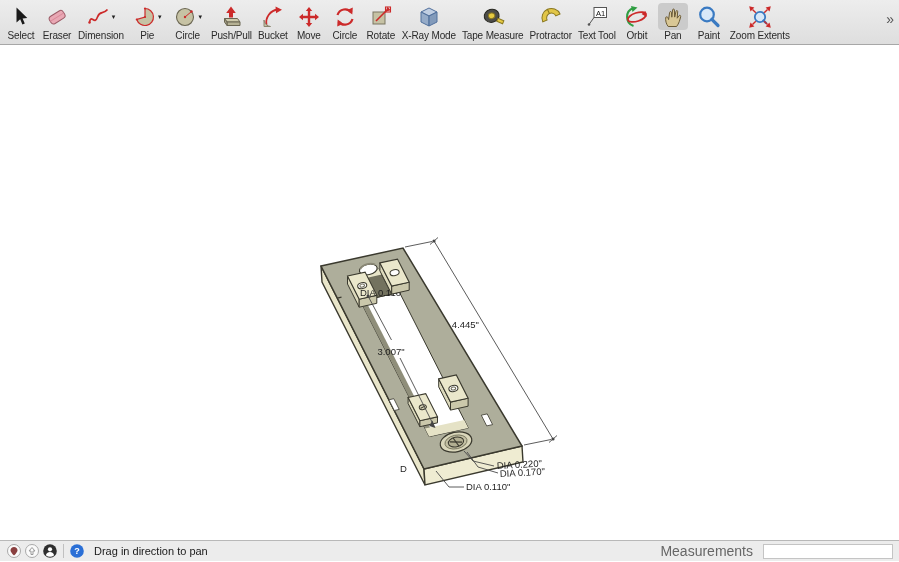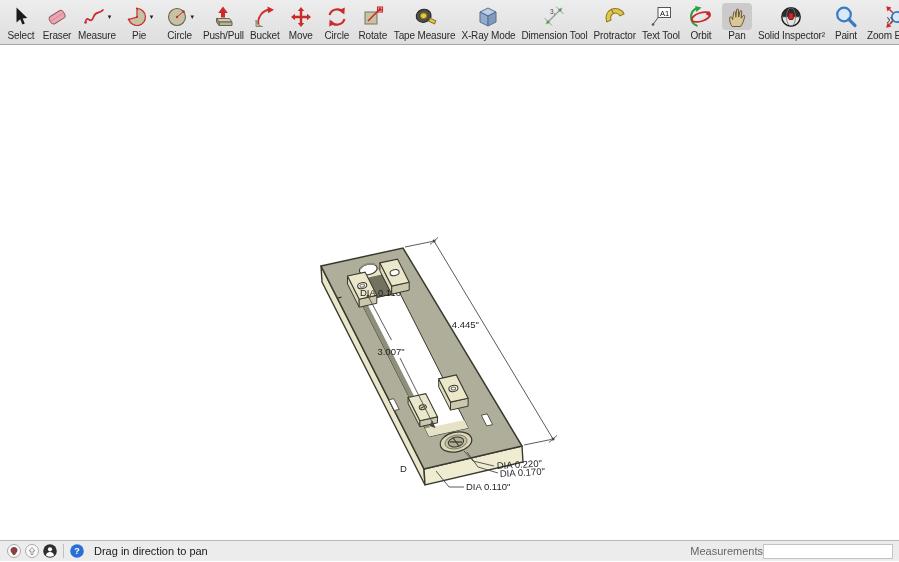--- a/index.html
+++ b/index.html
@@ -27,21 +27,21 @@
   .dimtext { font-family:"Liberation Sans",sans-serif; font-size:9.5px; fill:#1f1f1f; }
   .dimline { stroke:#4a4a4a; stroke-width:0.9; fill:none; }
 
   
   .statusbar { height:21px; background:#ececec; border-top:1px solid #b8b8b8;
     display:flex; align-items:center; padding:0 6px; }
   .sb-icon { width:16px; height:16px; margin-right:2px; flex:0 0 auto; }
   .sb-divider { width:1px; height:14px; background:#c0c0c0; margin:0 5px 0 3px; }
   .sb-hint { font-size:11px; color:#1a1a1a; margin-left:7px; }
   .sb-right { margin-left:auto; display:flex; align-items:center; }
-  .sb-meas-label { font-size:11px; color:#666; margin-right:0;text-align:center; }
+  .sb-meas-label { font-size:14px; color:#666; margin-right:10px;text-align:center; }
   .meas-input { width:130px; height:15px; border:1px solid #c4c4c4; background:#fff;
     font-size:11px; font-family:"Liberation Sans",sans-serif; padding:0 3px; outline:none; }
 </style>
 </head>
 <body>
 
 <div class="toolbar">
 
   <div class="tool">
     <div class="tool-iconwrap">
@@ -65,21 +65,21 @@
   </div>
 
   <div class="tool">
     <div class="tool-iconwrap">
         <svg width="24" height="24" viewBox="0 0 24 24">
           <path d="M2.5 17.5 C4 8 7.5 21 10.5 12 C13 5 16 10 20.5 4.5" stroke="#cc2a2a" stroke-width="1.7" fill="none"></path>
           <circle cx="2.5" cy="17.5" r="1.2" fill="#cc2a2a"></circle>
         </svg>
         <span class="dd">▾</span>
       </div>
-    <div class="tool-label">Measure</div>
+    <div class="tool-label">Dimension</div>
   </div>
 
   <div class="tool">
     <div class="tool-iconwrap">
         <svg width="24" height="24" viewBox="0 0 24 24">
           <path d="M12 12 L12 3.5 A 8.5 8.5 0 1 1 3.8 14.5 Z" fill="#c6c2a4" stroke="#cc2a2a" stroke-width="1.2"></path>
           <circle cx="12" cy="12" r="1.1" fill="#cc2a2a"></circle>
           <circle cx="12" cy="3.5" r="1.1" fill="#cc2a2a"></circle>
           <circle cx="3.8" cy="14.5" r="1.1" fill="#cc2a2a"></circle>
         </svg>
@@ -153,56 +153,43 @@
           <path d="M18.5 1.8 L21.8 5.2 L16.2 6.8 Z" fill="#cc2a2a"></path>
           <rect x="16.5" y="2" width="5" height="5" fill="none" stroke="#cc2a2a" stroke-width="1.1"></rect>
         </svg>
       </div>
     <div class="tool-label">Rotate</div>
   </div>
 
   <div class="tool">
     <div class="tool-iconwrap">
         <svg width="24" height="24" viewBox="0 0 24 24">
+          <g fill-opacity="0.88">
+            <path d="M12 3 L20 7 L12 11 L4 7 Z" fill="#b9c9e0" stroke="#51709c"></path>
+            <path d="M4 7 L12 11 L12 21 L4 17 Z" fill="#8aa3c4" stroke="#51709c"></path>
+            <path d="M12 11 L20 7 L20 17 L12 21 Z" fill="#7490b4" stroke="#51709c"></path>
+          </g>
+        </svg>
+      </div>
+    <div class="tool-label">X-Ray Mode</div>
+  </div>
+
+  <div class="tool">
+    <div class="tool-iconwrap">
+        <svg width="24" height="24" viewBox="0 0 24 24">
           <g transform="rotate(-15 12 12)">
             <ellipse cx="11" cy="10.5" rx="7.5" ry="6.5" fill="#4c4c48" stroke="#26261f"></ellipse>
             <ellipse cx="11" cy="10.5" rx="3.2" ry="2.8" fill="#e6ca42" stroke="#8a7820"></ellipse>
             <path d="M16.5 14.5 L21.5 18.5 L19.5 21 L14.5 17 Z" fill="#e6ca42" stroke="#8a7820"></path>
           </g>
         </svg>
       </div>
     <div class="tool-label">Tape Measure</div>
   </div>
 
-  <div class="tool">
-    <div class="tool-iconwrap">
-        <svg width="24" height="24" viewBox="0 0 24 24">
-          <g fill-opacity="0.88">
-            <path d="M12 3 L20 7 L12 11 L4 7 Z" fill="#b9c9e0" stroke="#51709c"></path>
-            <path d="M4 7 L12 11 L12 21 L4 17 Z" fill="#8aa3c4" stroke="#51709c"></path>
-            <path d="M12 11 L20 7 L20 17 L12 21 Z" fill="#7490b4" stroke="#51709c"></path>
-          </g>
-        </svg>
-      </div>
-    <div class="tool-label">X-Ray Mode</div>
-  </div>
-
-  <div class="tool">
-    <div class="tool-iconwrap">
-        <svg width="24" height="24" viewBox="0 0 24 24">
-          <line x1="3" y1="19" x2="19" y2="3" stroke="#9a9a9a" stroke-width="1.2"></line>
-          <line x1="1.5" y1="13" x2="9" y2="20.5" stroke="#9a9a9a"></line>
-          <line x1="13" y1="1.5" x2="20.5" y2="9" stroke="#9a9a9a"></line>
-          <circle cx="5" cy="17" r="1.5" fill="#3aaa3a"></circle>
-          <circle cx="17" cy="5" r="1.5" fill="#3aaa3a"></circle>
-          <text x="7" y="9" font-size="6.5" fill="#444">3,</text>
-        </svg>
-      </div>
-    <div class="tool-label">Dimension Tool</div>
-  </div>
 
   <div class="tool">
     <div class="tool-iconwrap">
         <svg width="24" height="24" viewBox="0 0 24 24">
           <g transform="rotate(-25 12 12)">
             <path d="M2.5 13 A 9.5 9.5 0 0 1 21.5 13 L16.8 13 A 4.8 4.8 0 0 0 7.2 13 Z" fill="#e2c648" stroke="#8a7820"></path>
             <line x1="12" y1="3.5" x2="12" y2="8.2" stroke="#8a7820"></line>
           </g>
         </svg>
       </div>
@@ -236,32 +223,20 @@
 
   <div class="tool active">
     <div class="tool-iconwrap">
         <svg width="24" height="24" viewBox="0 0 24 24">
           <path d="M7.2 21.5 C5.2 19 4.2 15.5 4.8 12.2 C5.6 11.6 6.6 11.8 7 12.8 L7.6 14.6 L8.6 7.4 C8.8 6.2 10.4 6.3 10.5 7.5 L10.8 12.2 L11.6 4.9 C11.7 3.7 13.3 3.7 13.4 4.9 L13.7 12.1 L15 6.3 C15.3 5.1 16.8 5.4 16.7 6.6 L16.2 13.2 L18 10.7 C18.7 9.8 20 10.5 19.7 11.6 C18.9 14.9 18 18.4 15.6 21.5 Z" fill="#d9c795" stroke="#6a5a36" stroke-linejoin="round"></path>
         </svg>
       </div>
     <div class="tool-label">Pan</div>
   </div>
 
-  <div class="tool">
-    <div class="tool-iconwrap">
-        <svg width="24" height="24" viewBox="0 0 24 24">
-          <circle cx="12" cy="12" r="9.2" fill="#e4e4e4" stroke="#1a1a1a" stroke-width="1.4"></circle>
-          <path d="M2.8 12 a 9.2 9.2 0 0 1 18.4 0 Z" fill="#2c2c2c"></path>
-          <ellipse cx="12" cy="12" rx="4.5" ry="9.2" fill="none" stroke="#777" stroke-width="0.8"></ellipse>
-          <line x1="2.8" y1="12" x2="21.2" y2="12" stroke="#777" stroke-width="0.8"></line>
-          <rect x="9.7" y="8" width="4.6" height="6.5" rx="1" fill="#cc2a2a" stroke="#7a1616"></rect>
-        </svg>
-      </div>
-    <div class="tool-label">Solid Inspector²</div>
-  </div>
 
   <div class="tool">
     <div class="tool-iconwrap">
         <svg width="24" height="24" viewBox="0 0 24 24">
           <circle cx="10" cy="9.5" r="6.8" fill="#d9e8f8" stroke="#3a7ac2" stroke-width="2.2"></circle>
           <line x1="14.8" y1="14.3" x2="21" y2="20.5" stroke="#3a7ac2" stroke-width="3.2" stroke-linecap="round"></line>
         </svg>
       </div>
     <div class="tool-label">Paint</div>
   </div>

